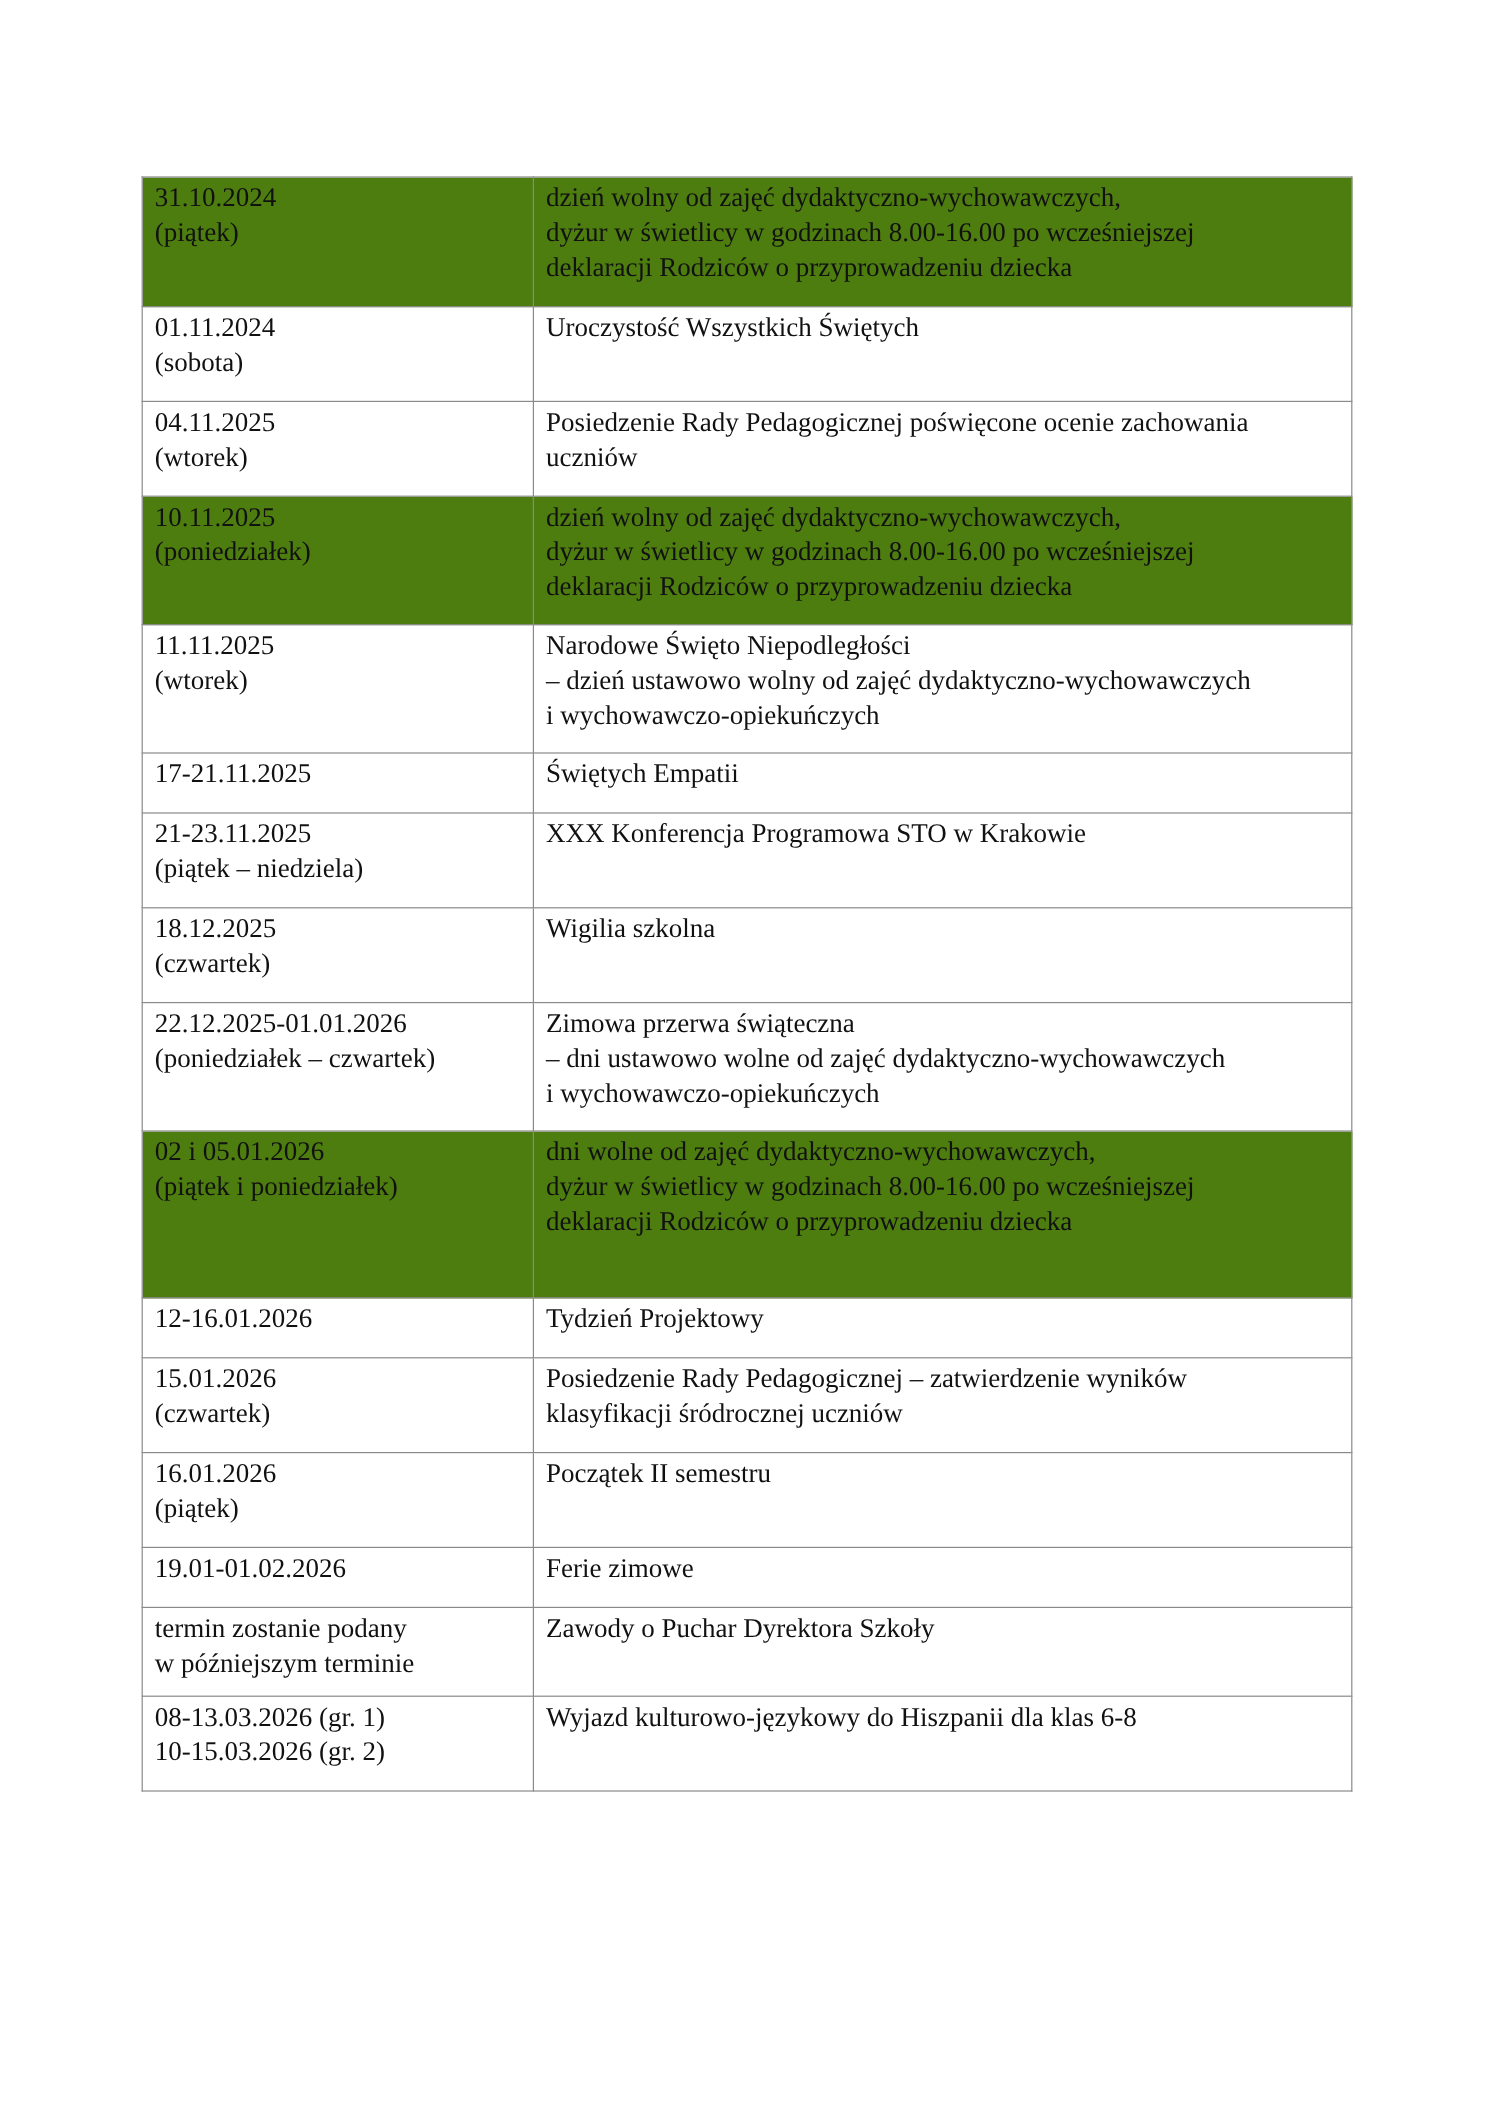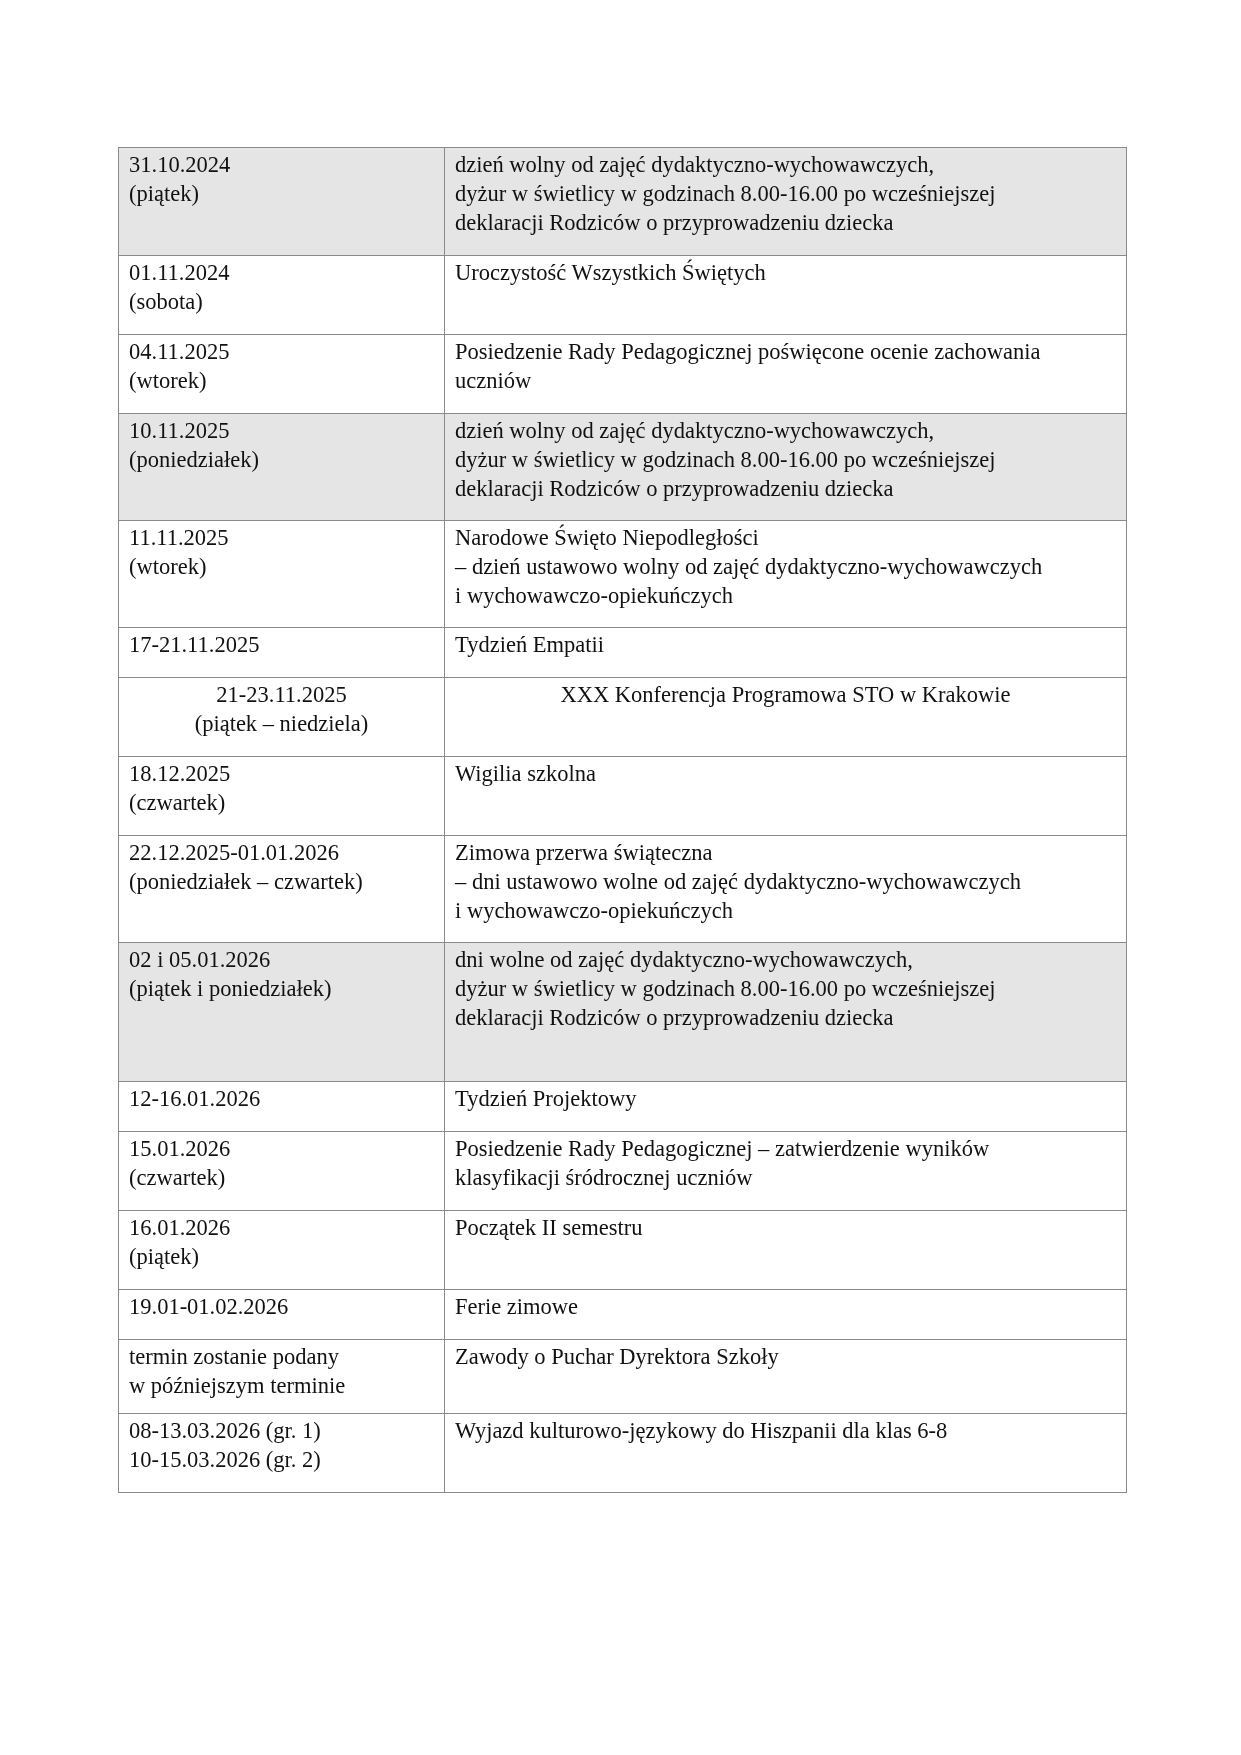--- a/index.html
+++ b/index.html
@@ -1,21 +1,21 @@
 <!DOCTYPE html>
 <html><head>
   <meta charset="utf-8">
   <style>
     html, body { margin: 0; padding: 0; background: #ffffff; }
     body { width: 1241px; height: 1755px; position: relative; font-family: "Liberation Serif", serif; color: #111; }
     table { position: absolute; left: 118px; top: 147px; width: 1008px; border-collapse: collapse; table-layout: fixed; }
     col.c1 { width: 326px; }
     col.c2 { width: 682px; }
     td { border: 1.3px solid #8a8a8a; vertical-align: top; padding: 2px 10px 0 10px; font-size: 22.5px; line-height: 29px; }
-    tr.shaded td { background: #e5e5e5; }
+    tr.shaded td { background: #4d7c0f; }
     .line { display: block; white-space: nowrap; }
   </style>
 </head>
 <body>
 
 <table>
   <colgroup>
       <col class="c1">
       <col class="c2">
     </colgroup>
@@ -70,24 +70,24 @@
           <span class="line">Narodowe Święto Niepodległości</span>
           <span class="line">– dzień ustawowo wolny od zajęć dydaktyczno-wychowawczych</span>
           <span class="line">i wychowawczo-opiekuńczych</span>
         </td>
       </tr>
       <tr style="height: 50px;">
         <td>
           <span class="line">17-21.11.2025</span>
         </td>
         <td>
-          <span class="line">Tydzień Empatii</span>
+          <span class="line">Świętych Empatii</span>
         </td>
       </tr>
-      <tr style="height: 79px; text-align: center;">
+      <tr style="height: 79px;">
         <td>
           <span class="line">21-23.11.2025</span>
           <span class="line">(piątek – niedziela)</span>
         </td>
         <td>
           <span class="line">XXX Konferencja Programowa STO w Krakowie</span>
         </td>
       </tr>
       <tr style="height: 79px;">
         <td>

